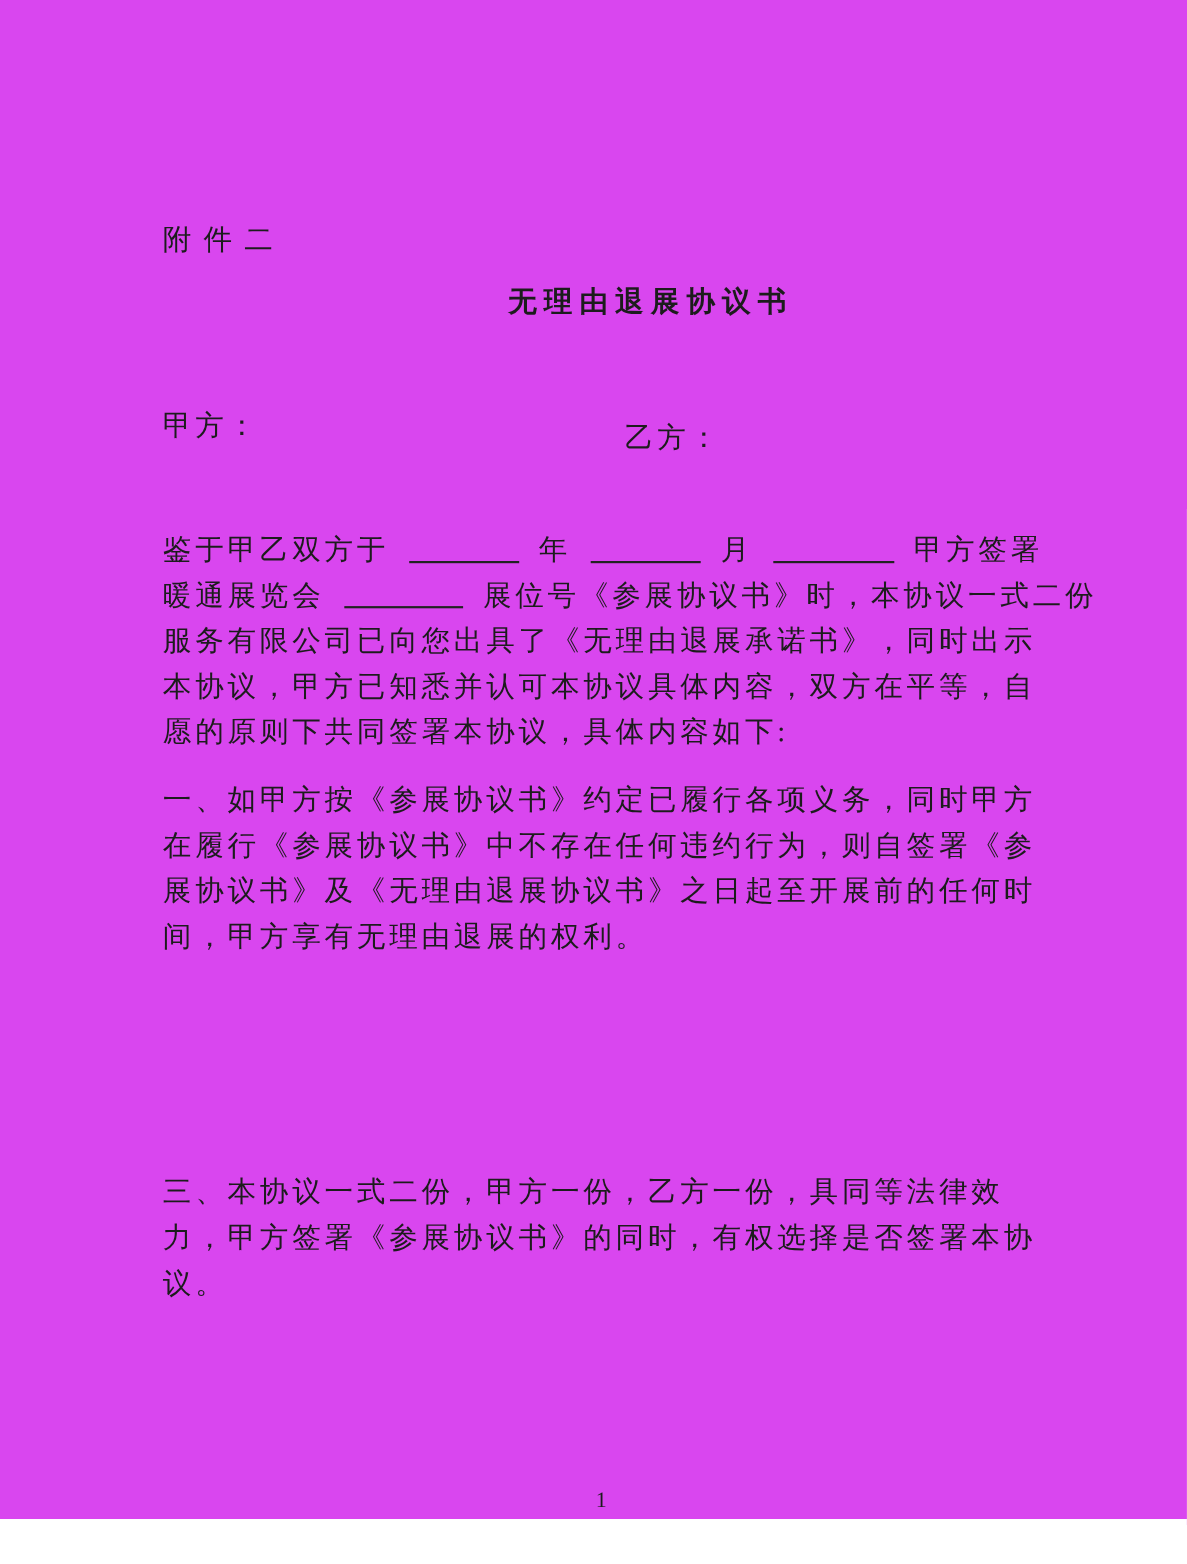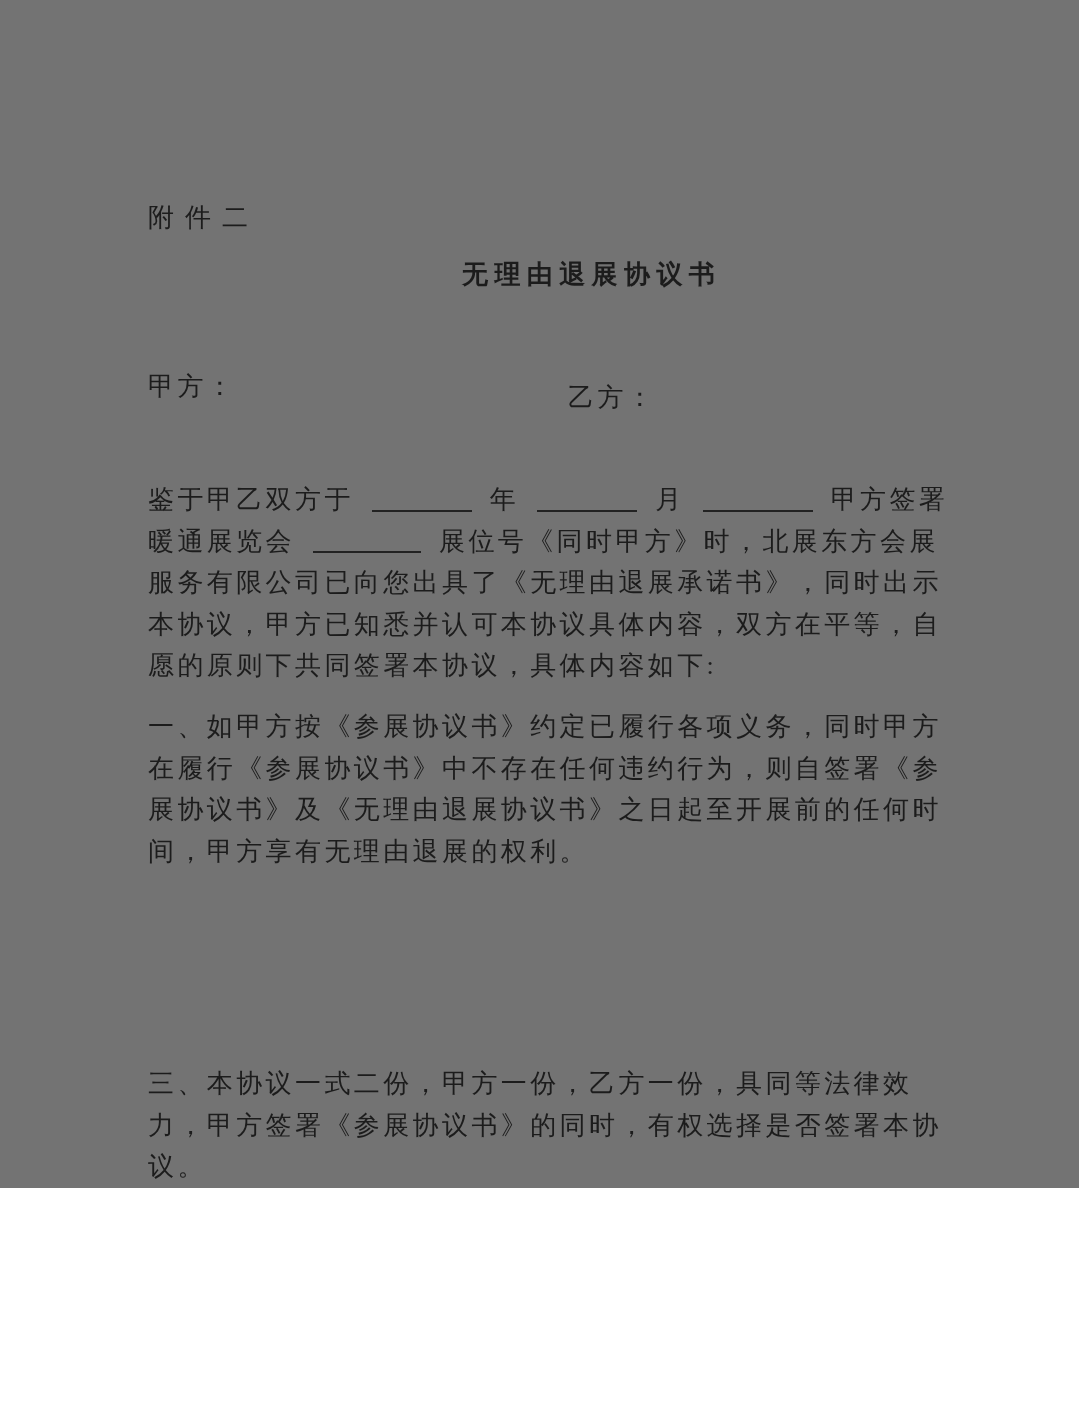--- a/index.html
+++ b/index.html
@@ -3,22 +3,22 @@
 <meta charset="utf-8">
 <style>
   html, body {
     margin: 0;
     padding: 0;
     background: #ffffff;
   }
   .page {
     position: relative;
     width: 1079px;
-    height: 1188px;
-    background: #737373;
+    height: 1381px;
+    background: #d946ef;
     overflow: hidden;
     font-family: "Liberation Serif", "DejaVu Serif", serif;
     color: #1c1c1c;
   }
   .abs { position: absolute; }
   .t {
     font-size: 26px;
     letter-spacing: 3.4px;
     line-height: 41.5px;
     white-space: pre;
@@ -79,21 +79,21 @@
       <span class="blank" style="width:100px;"></span>
       <span class="t">月</span>
       <span class="blank" style="width:110px;"></span>
       <span class="t">甲方签署</span>
       <span class="blank fill"></span>
     </div>
 
     <div class="line">
       <span class="t">暖通展览会</span>
       <span class="blank" style="width:108px;"></span>
-      <span class="t">展位号《同时甲方》时，北展东方会展</span>
+      <span class="t">展位号《参展协议书》时，本协议一式二份</span>
     </div>
 
     <div class="line">
       <span class="t">服务有限公司已向您出具了《无理由退展承诺书》，同时出示</span>
     </div>
     <div class="line">
       <span class="t">本协议，甲方已知悉并认可本协议具体内容，双方在平等，自</span>
     </div>
     <div class="line">
       <span class="t">愿的原则下共同签署本协议，具体内容如下:</span>

